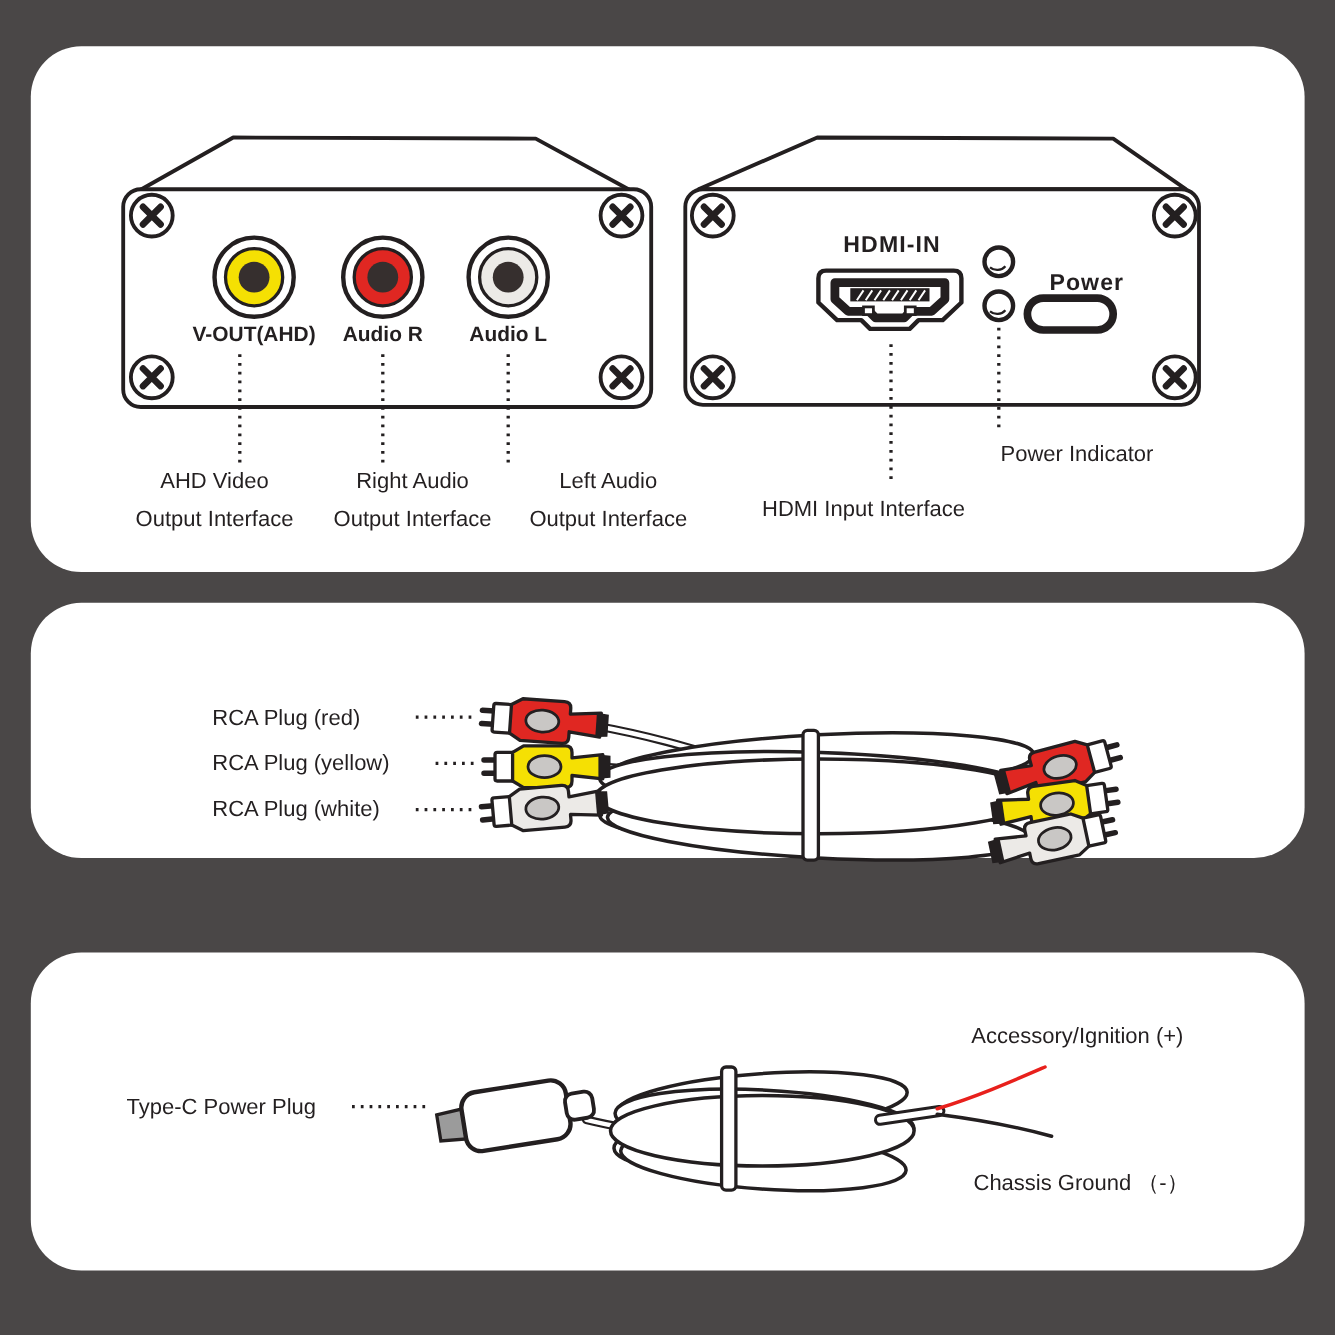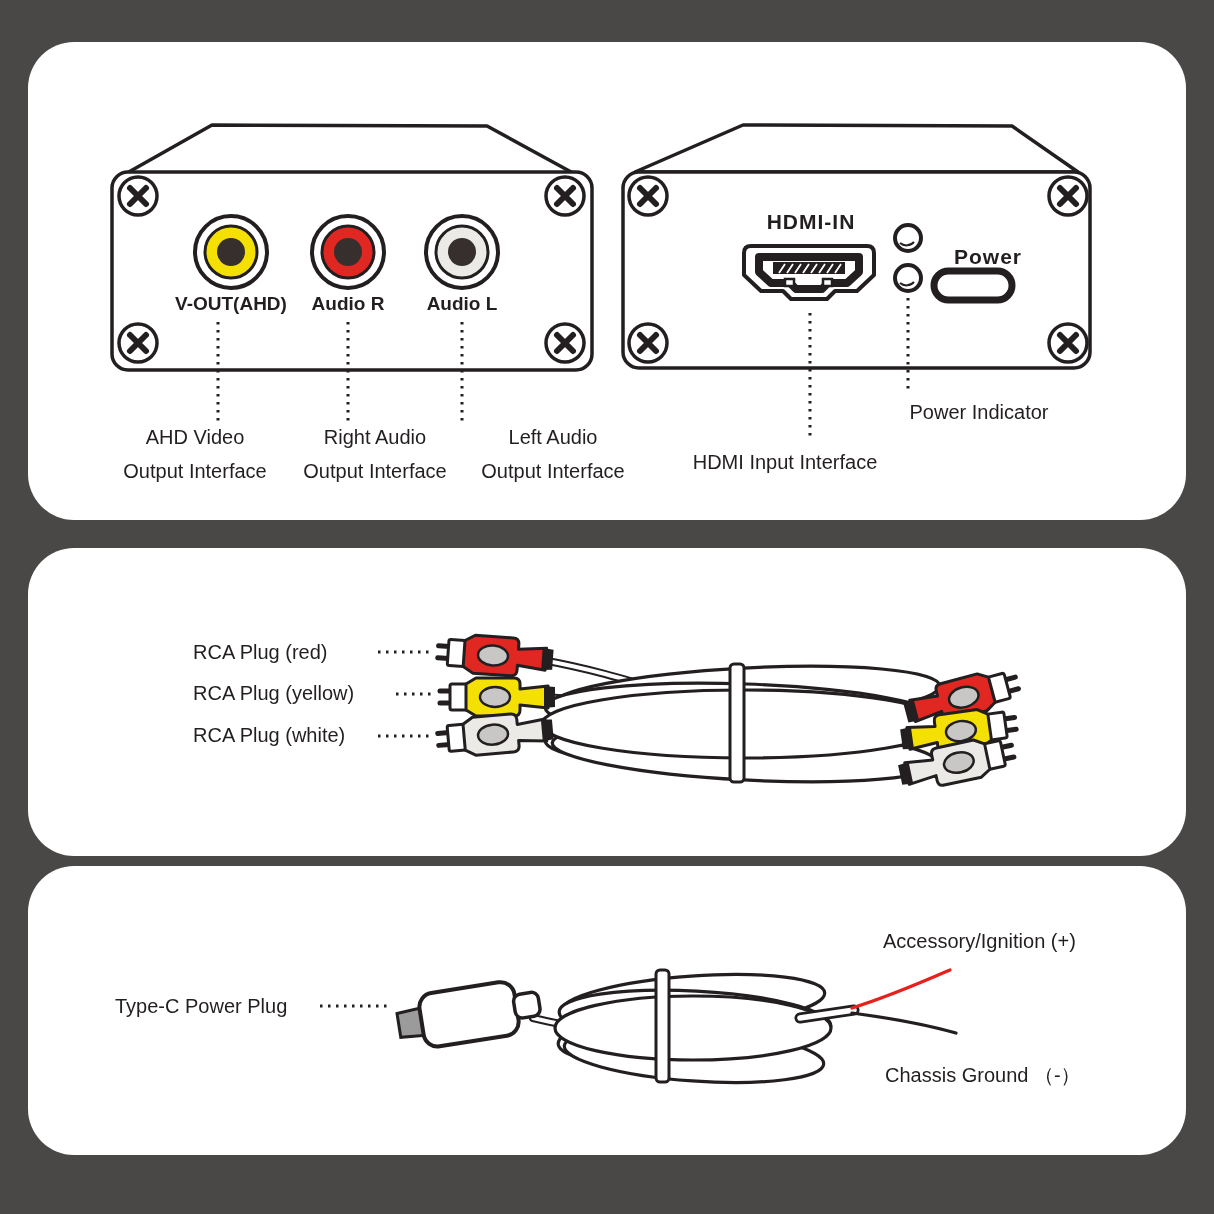--- a/index.html
+++ b/index.html
@@ -8,21 +8,21 @@
     background:#4a4747;
     font-family:"Liberation Sans",sans-serif;
     position:relative;
     overflow:hidden;
   }
   .panel{
     position:absolute;left:28px;width:1158px;
     background:#ffffff;border-radius:46px;
   }
   #panel-devices{top:42px;height:478px;}
-  #panel-rca{top:548px;height:308px;}
+  #panel-rca{top:548px;height:232px;}
   #panel-power{top:866px;height:289px;}
   svg{display:block;}
   .face{fill:#ffffff;stroke:#231f20;stroke-width:3.5;}
   .top-face{fill:#ffffff;stroke:#231f20;stroke-width:3.5;stroke-linejoin:round;}
   .scr-o{fill:#ffffff;stroke:#231f20;stroke-width:3.5;}
   .scr-x{stroke:#231f20;stroke-width:6;stroke-linecap:round;fill:none;}
   .jack-outer{fill:#ffffff;stroke:#231f20;stroke-width:4;}
   .jack-ring{stroke:#231f20;stroke-width:3;}
   .jack-center{fill:#362f2e;}
   .dotted{stroke:#231f20;stroke-width:3;stroke-dasharray:2.5 5.5;fill:none;}

